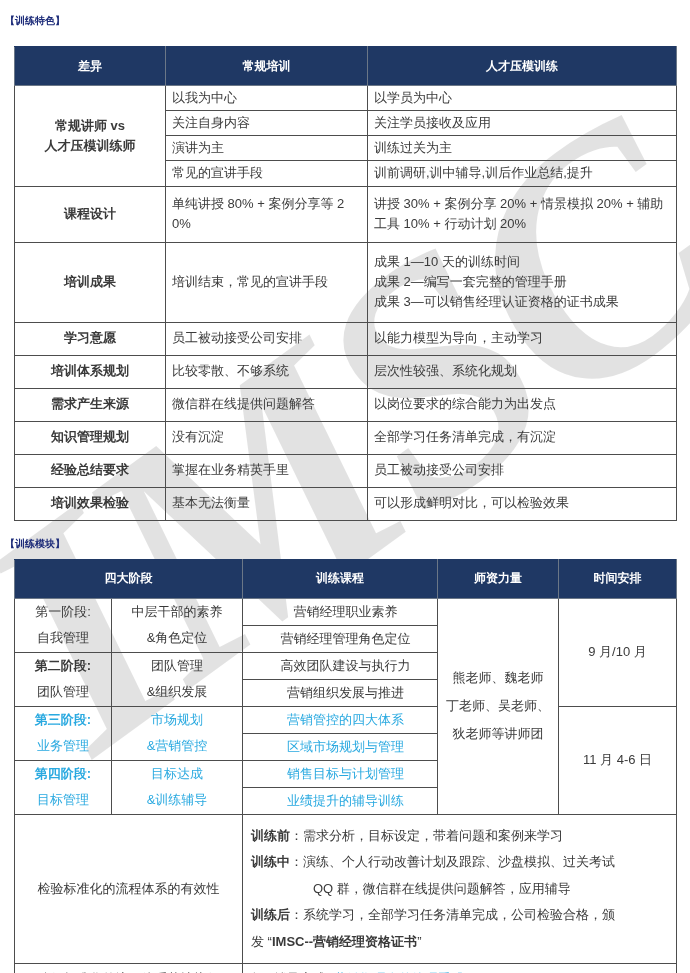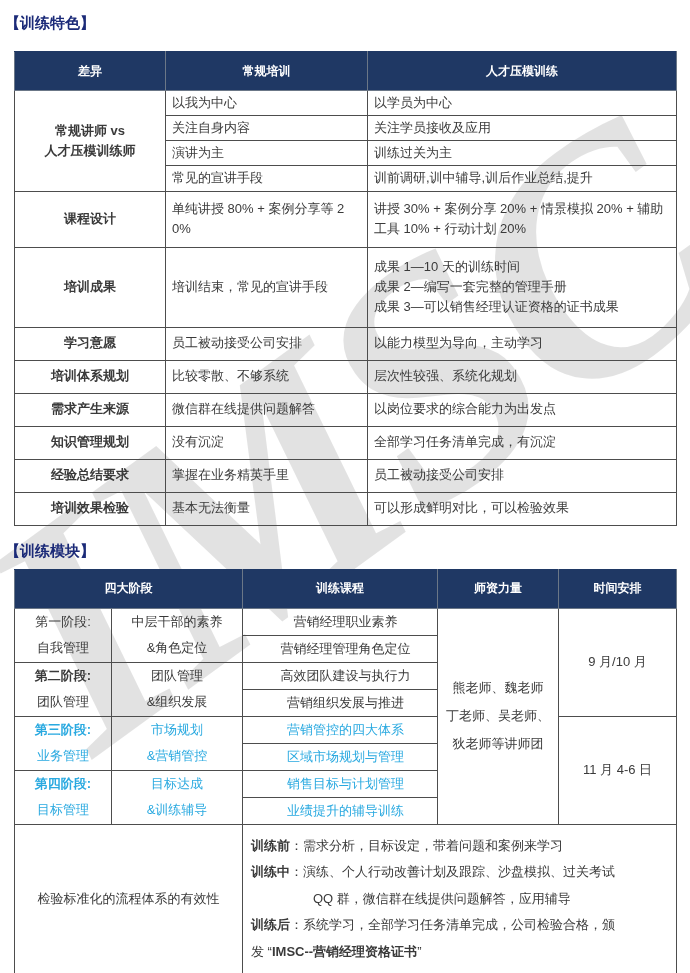--- a/index.html
+++ b/index.html
@@ -11,21 +11,21 @@
   .watermark{
     position:absolute;top:270px;left:-80px;width:860px;
     font-family:"Liberation Serif","DejaVu Serif",serif;
     font-size:330px;font-weight:bold;font-style:italic;
     color:#9b9b9b;opacity:.28;text-align:center;
     transform:rotate(-36deg);letter-spacing:-8px;
     z-index:0;pointer-events:none;user-select:none;line-height:1;
   }
   .content{position:relative;z-index:1;}
   .section-title{
-    color:#1b2a78;font-weight:bold;font-size:15px;
+    color:#1b2a78;font-weight:bold;font-size:10px;
     margin:14px 0 18px 5px;
   }
   .section-title.second{margin:16px 0 8px 5px;}
   table{
     border-collapse:collapse;table-layout:fixed;
     margin-left:14px;width:662px;
   }
   td,th{
     border:1px solid #4d4d4d;vertical-align:middle;
     padding:2px 6px;word-break:break-all;

